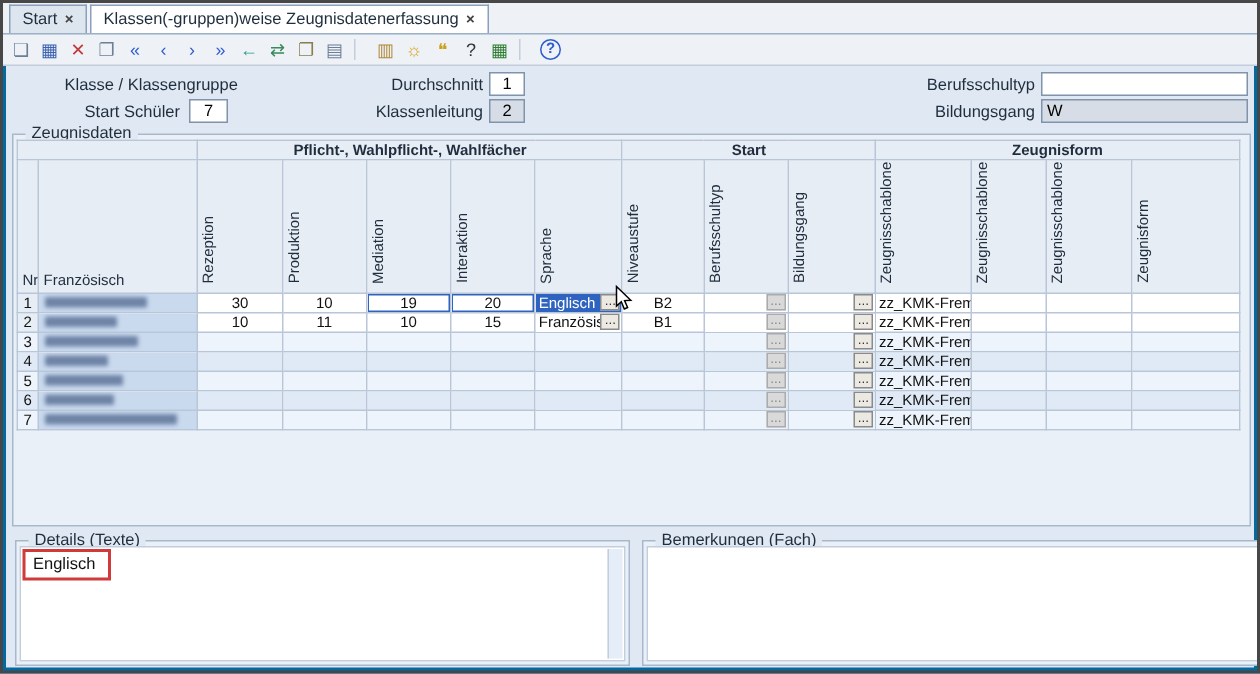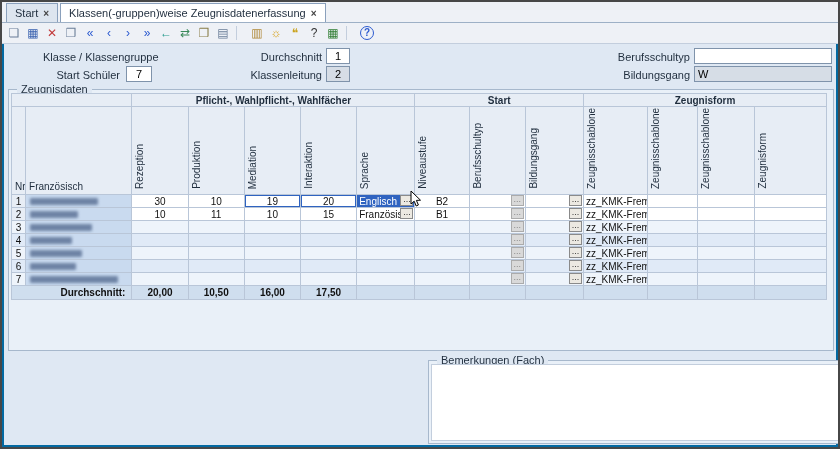--- a/index.html
+++ b/index.html
@@ -295,39 +295,31 @@
                 <span class="dots gray">...</span>
               </td>
               <td class="c" style="position: relative;">
                 <span class="dots">...</span>
               </td>
               <td class="sch1">zz_KMK-Frem...</td>
               <td></td>
               <td></td>
               <td></td>
             </tr>
-            <tr class="avg">
-              <td colspan="2" class="flabel2">Durchschnitt:</td>
-              <td class="c">20,00</td>
-              <td class="c">10,50</td>
-              <td class="c">16,00</td>
-              <td class="c">17,50</td>
-              <td></td>
-              <td></td>
-              <td></td>
-              <td></td>
-              <td></td>
-              <td></td>
-              <td></td>
-              <td></td>
-            </tr>
           </tbody>
         </table>
     </div>
 
+    <div class="group" style="left:6px;top:316px;width:410px;height:84px;">
+      <span class="glabel">Details (Texte)</span>
+      <div class="panel-inner">
+        <span class="redbox">Englisch</span>
+        <span class="scrollstrip"></span>
+      </div>
+    </div>
 
     <div class="group" style="left:424px;top:316px;width:472px;height:84px;">
       <span class="glabel">Bemerkungen (Fach)</span>
       <div class="panel-inner"></div>
     </div>
 
   </div>
 
   <svg class="cursor" viewBox="0 0 12 18">
     <path d="M1,1 L1,14 L4.2,11.2 L6.2,16 L8.4,15 L6.4,10.4 L10.5,10.2 Z" fill="#fff" stroke="#000" stroke-width="1"></path>

